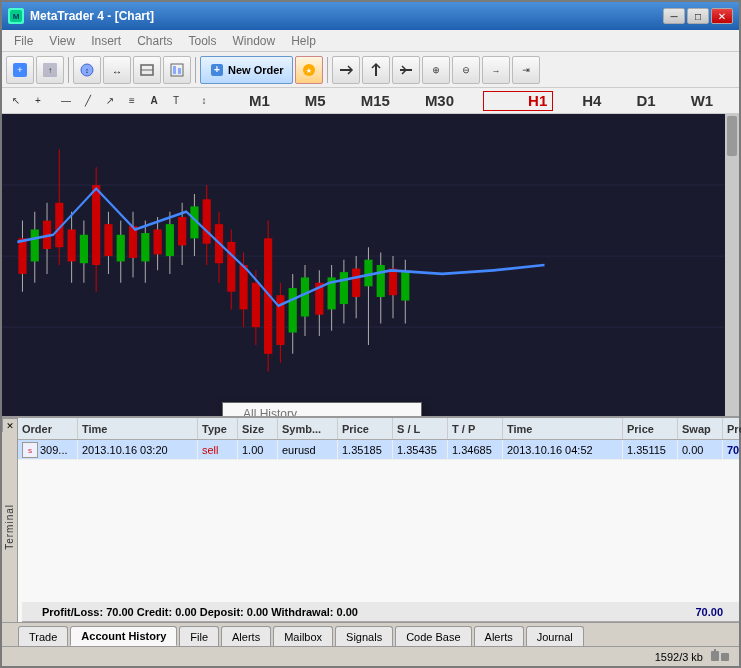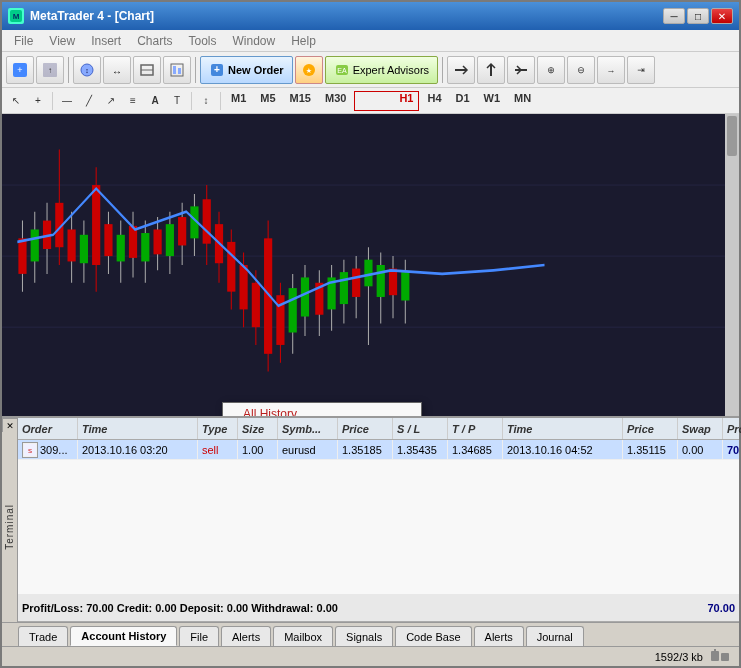--- a/index.html
+++ b/index.html
@@ -25,53 +25,53 @@
     .toolbar { background: #f0f0f0; height: 36px; display: flex; align-items: center; padding: 0 4px; border-bottom: 1px solid #ccc; flex-shrink: 0; gap: 2px; }
     .tb-btn { height: 28px; min-width: 28px; border: 1px solid #bbb; background: linear-gradient(to bottom, #fafafa, #e0e0e0); display: flex; align-items: center; justify-content: center; cursor: pointer; border-radius: 2px; padding: 0 4px; gap: 3px; font-size: 11px; }
     .tb-btn.special { background: linear-gradient(to bottom, #fff5e0, #ffd080); border-color: #c88; }
     .tb-sep { width: 1px; height: 26px; background: #aaa; margin: 0 2px; }
     .new-order-btn { background: linear-gradient(to bottom, #e8f4ff, #b8d8ff); border-color: #6699cc; padding: 0 8px; font-weight: bold; }
     .expert-btn { background: linear-gradient(to bottom, #f0ffe0, #c8f0a0); border-color: #88aa44; padding: 0 8px; }
 
     
     .chart-toolbar { background: #f0f0f0; height: 26px; display: flex; align-items: center; padding: 0 4px; border-bottom: 1px solid #ccc; flex-shrink: 0; gap: 2px; }
     .ct-btn { height: 20px; min-width: 20px; border: 1px solid transparent; display: flex; align-items: center; justify-content: center; cursor: pointer; font-size: 10px; color: #333; border-radius: 2px; padding: 0 3px; }
-    .tf-btn { height: 20px; padding: 0 5px; border: 1px solid transparent; cursor: pointer; font-size: 11px; font-weight: bold; color: #333; }
+    .tf-btn { height: 20px; padding: 0 5px; border: 1px solid transparent; cursor: pointer; font-size: 15px; font-weight: bold; color: #333; margin-left: 21px; }
     .tf-btn.active { color: #c00; border-color: #c00; padding-left: 44px; }
     .ct-sep { width: 1px; height: 18px; background: #ccc; margin: 0 2px; }
 
     
     .chart-area { flex: 1; background: #1a1a2e; position: relative; overflow: hidden; min-height: 0; }
 
     
     .terminal-panel { height: 230px; background: #f8f8f8; border-top: 2px solid #999; display: flex; flex-direction: column; flex-shrink: 0; }
     .terminal-label { font-size: 10px; color: #333; writing-mode: vertical-rl; transform: rotate(180deg); letter-spacing: 1px; }
 
     
-    .table-header { background: #e0e8f0; border-bottom: 1px solid #aaa; display: flex; align-items: center; height: 22px; font-size: 11px; font-weight: bold; color: #333; padding: 0; flex-shrink: 0; font-style: italic; }
+    .table-header { background: #e0e8f0; border-bottom: 1px solid #aaa; display: flex; align-items: center; height: 22px; font-size: 11px; font-weight: bold; color: #333; padding: 0; flex-shrink: 0; }
     .th-col { padding: 0 4px; border-right: 1px solid #ccc; height: 100%; display: flex; align-items: center; overflow: hidden; white-space: nowrap; }
 
     
     .table-body { flex: 1; overflow: auto; }
     .table-row { display: flex; align-items: center; height: 20px; font-size: 11px; border-bottom: 1px solid #eee; }
     .table-row.selected { background: #c8deff; }
     .td-col { padding: 0 4px; border-right: 1px solid #eee; height: 100%; display: flex; align-items: center; overflow: hidden; white-space: nowrap; }
-    .summary-row { background: #e8e8e8; font-weight: bold; font-size: 11px; height: 28px; display: flex; align-items: center; padding: 0 4px; border-bottom: 1px solid #aaa; }
+    .summary-row { background: #e8e8e8; font-weight: bold; font-size: 11px; height: 20px; display: flex; align-items: center; padding: 0 16px; border-bottom: 1px solid #aaa; margin-left: 20px; }
 
     
     .tab-bar { height: 24px; background: #d4d0c8; border-top: 1px solid #999; display: flex; align-items: flex-end; padding-left: 16px; flex-shrink: 0; }
     .tab { height: 20px; padding: 0 10px; background: #e8e8e8; border: 1px solid #999; border-bottom: none; cursor: pointer; font-size: 11px; display: flex; align-items: center; margin-right: 2px; border-radius: 3px 3px 0 0; text-align: right; }
     .tab.active { background: #f8f8f8; font-weight: bold; border-bottom: 1px solid #f8f8f8; z-index: 1; }
 
     
     .status-bar { height: 20px; background: #d4d0c8; border-top: 1px solid #999; display: flex; align-items: center; justify-content: flex-end; padding: 8px 8px; font-size: 11px; flex-shrink: 0; }
 
     
     .context-menu { position: absolute; left: 220px; top: 288px; background: #f8f8f8; border: 1px solid #666; box-shadow: 2px 2px 8px rgba(0,0,0,0.3); z-index: 100; min-width: 200px; }
-    .cm-item { padding: 4px 20px; cursor: pointer; font-size: 12px; color: #b91c1c; display: flex; justify-content: space-between; align-items: center; }
+    .cm-item { padding: 4px 20px; cursor: pointer; font-size: 12px; color: #737373; display: flex; justify-content: space-between; align-items: center; }
 
     
     .chart-scrollbar { position: absolute; right: 0; top: 0; width: 14px; height: 100%; background: #c8c8c8; display: flex; flex-direction: column; }
 
     
     .profit-positive { color: #000080; font-weight: bold; }
 
     
     .row-icon { width: 16px; height: 16px; background: #f0f0f0; border: 1px solid #999; display: flex; align-items: center; justify-content: center; font-size: 8px; margin-right: 2px; }
 
@@ -166,27 +166,20 @@
           <rect x="2" y="2" width="12" height="12" rx="2" fill="#4488dd"></rect>
           <text x="8" y="11" text-anchor="middle" font-size="10" fill="white">+</text>
         </svg>
       <span>New Order</span>
     </div>
     <div class="tb-btn special">
       <svg width="16" height="16" viewBox="0 0 16 16">
           <circle cx="8" cy="8" r="6" fill="#ffaa00"></circle>
           <text x="8" y="11" text-anchor="middle" font-size="7" fill="white">★</text>
         </svg>
-    </div>
-    <div class="tb-btn expert-btn">
-      <svg width="16" height="16" viewBox="0 0 16 16">
-          <rect x="2" y="3" width="12" height="10" rx="2" fill="#88cc44"></rect>
-          <text x="8" y="11" text-anchor="middle" font-size="7" fill="white">EA</text>
-        </svg>
-      <span>Expert Advisors</span>
     </div>
     <div class="tb-sep"></div>
     <div class="tb-btn">
       <svg width="16" height="16" viewBox="0 0 16 16">
           <line x1="2" y1="8" x2="14" y2="8" stroke="#333" stroke-width="2"></line>
           <polyline points="10,4 14,8 10,12" fill="none" stroke="#333" stroke-width="1.5"></polyline>
         </svg>
     </div>
     <div class="tb-btn">
       <svg width="16" height="16" viewBox="0 0 16 16">

